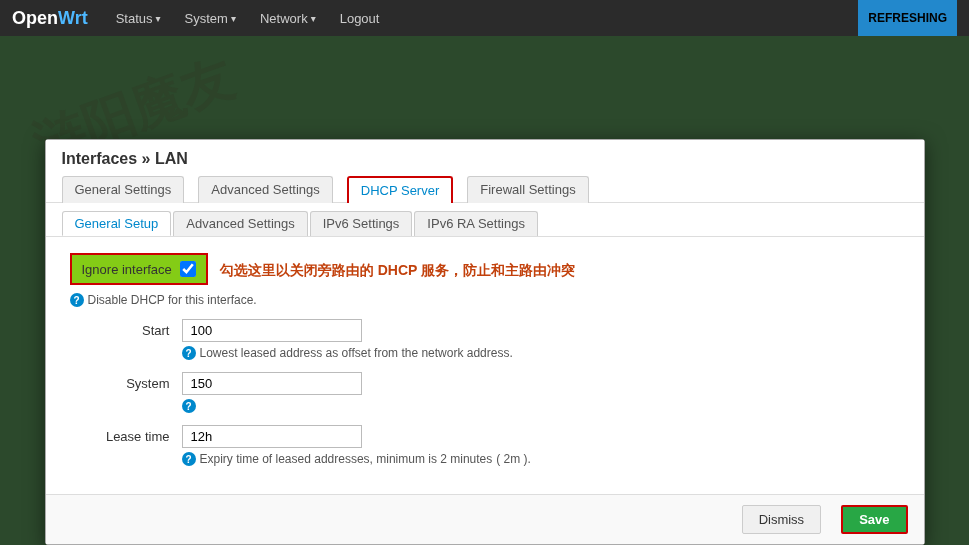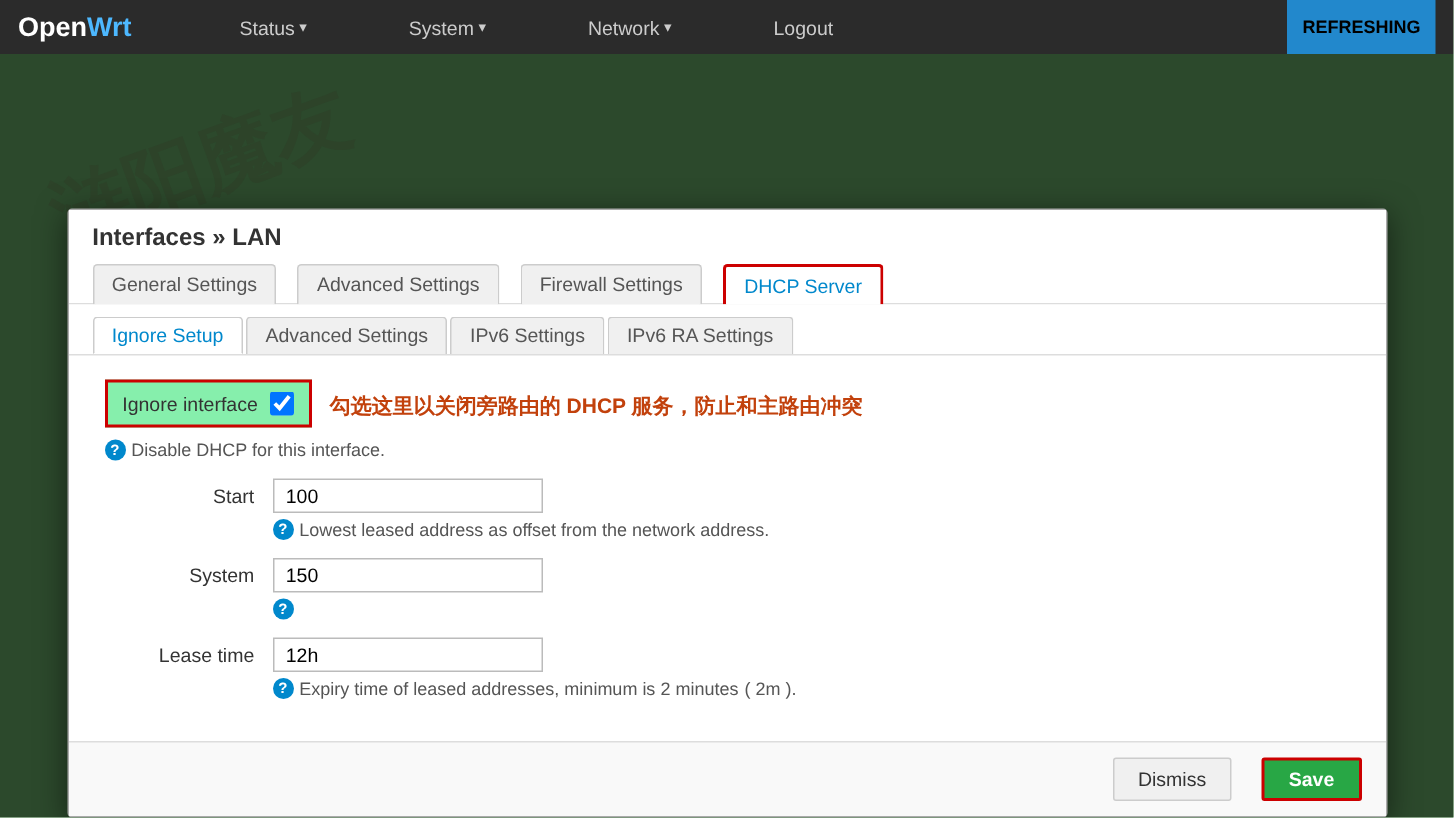--- a/index.html
+++ b/index.html
@@ -31,21 +31,20 @@
     .navbar-brand span.open { color: #fff; }
     .navbar-brand span.wrt { color: #4db8ff; }
     .nav-item {
       color: #ccc;
       font-size: 13px;
       cursor: pointer;
       padding: 0 4px;
       display: flex;
       align-items: center;
       gap: 3px;
-      margin-left: 44px;
     }
     .nav-arrow { font-size: 10px; }
     .refreshing-btn {
       margin-left: auto;
       background: #2288cc;
       color: #000000;
       border: none;
       padding: 20px 10px;
       font-size: 12px;
       font-weight: bold;
@@ -138,21 +137,21 @@
       position: relative;
     }
     .ignore-interface-row {
       display: flex;
       align-items: center;
       gap: 8px;
       margin-bottom: 4px;
       padding: 6px 10px;
       border: 2px solid #cc0000;
       display: inline-flex;
-      background: #86efac;
+      background: #84cc16;
     }
     .ignore-label {
       font-size: 13px;
       color: #333;
     }
     .ignore-checkbox {
       width: 16px;
       height: 16px;
       cursor: pointer;
     }
@@ -299,27 +298,27 @@
   <div class="watermark" style="top:200px; left:650px;">涟阳魔友</div>
 
   <div class="overlay">
     <div class="modal">
 
       <div class="modal-header">
         <div class="modal-title">Interfaces » LAN</div>
         <div class="modal-tabs">
           <div class="modal-tab">General Settings</div>
           <div class="modal-tab">Advanced Settings</div>
+          <div class="modal-tab highlighted">DHCP Server</div>
           <div class="modal-tab">Firewall Settings</div>
-          <div class="modal-tab highlighted">DHCP Server</div>
         </div>
       </div>
 
       <div class="sub-tabs-bar">
-        <div class="sub-tab active">Ignore Setup</div>
+        <div class="sub-tab active">General Setup</div>
         <div class="sub-tab">Advanced Settings</div>
         <div class="sub-tab">IPv6 Settings</div>
         <div class="sub-tab">IPv6 RA Settings</div>
       </div>
 
       <div class="modal-body">
 
         <div class="first-row-wrapper">
           <div class="ignore-interface-row">
             <span class="ignore-label">Ignore interface</span>

